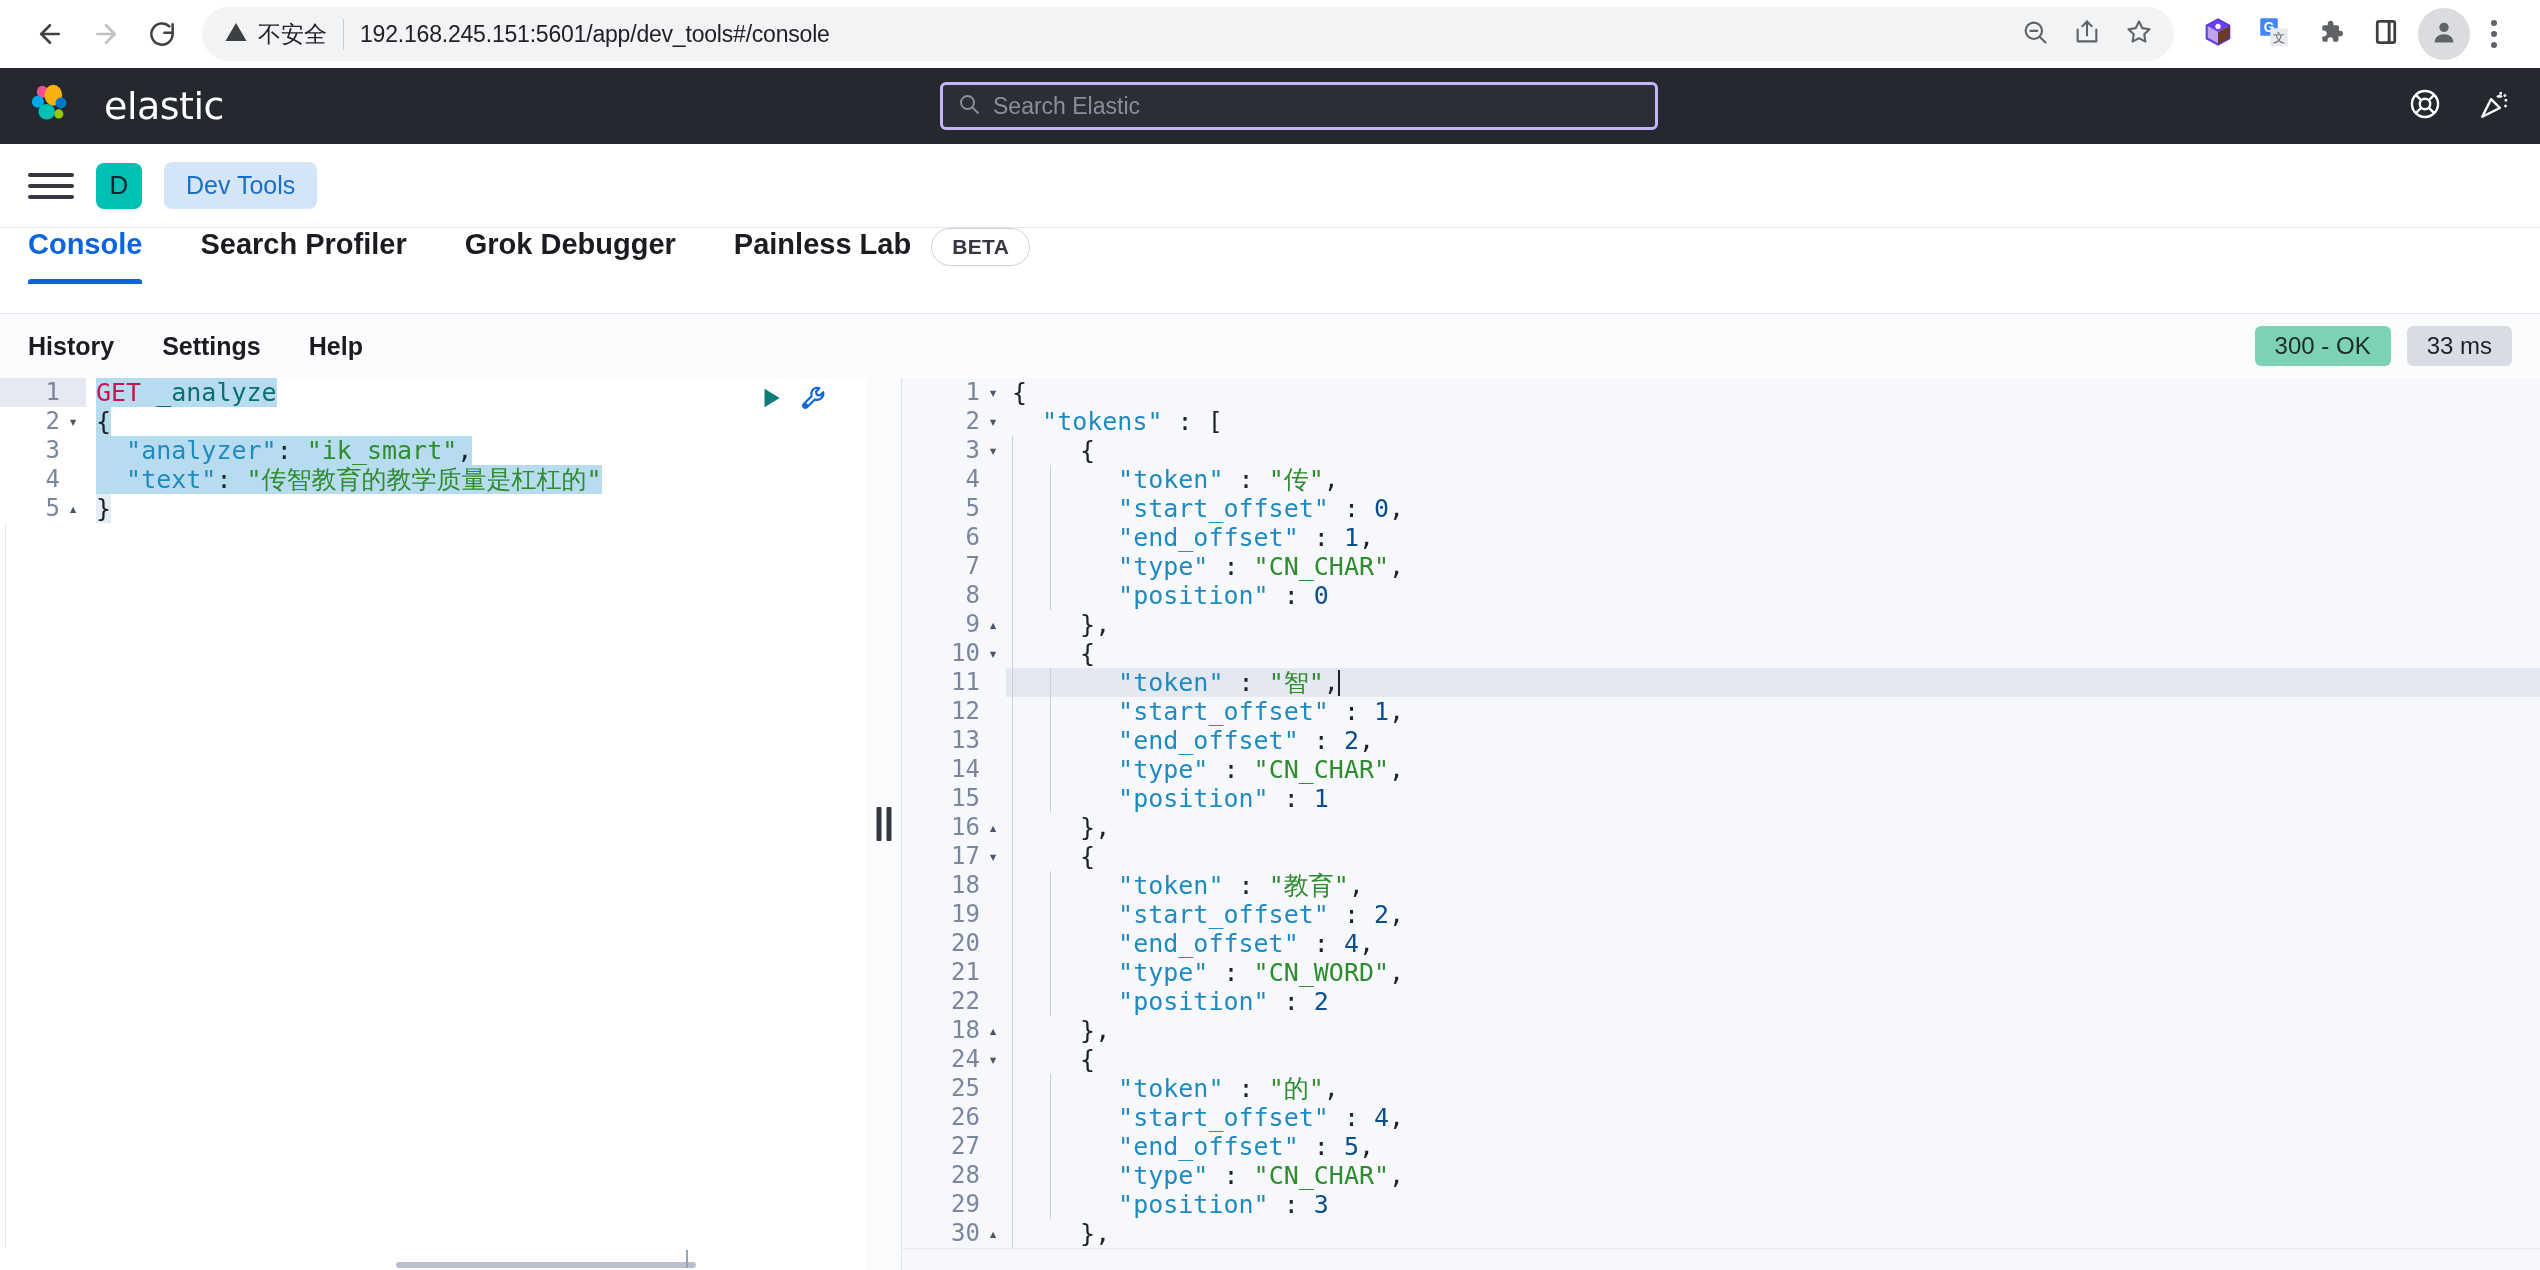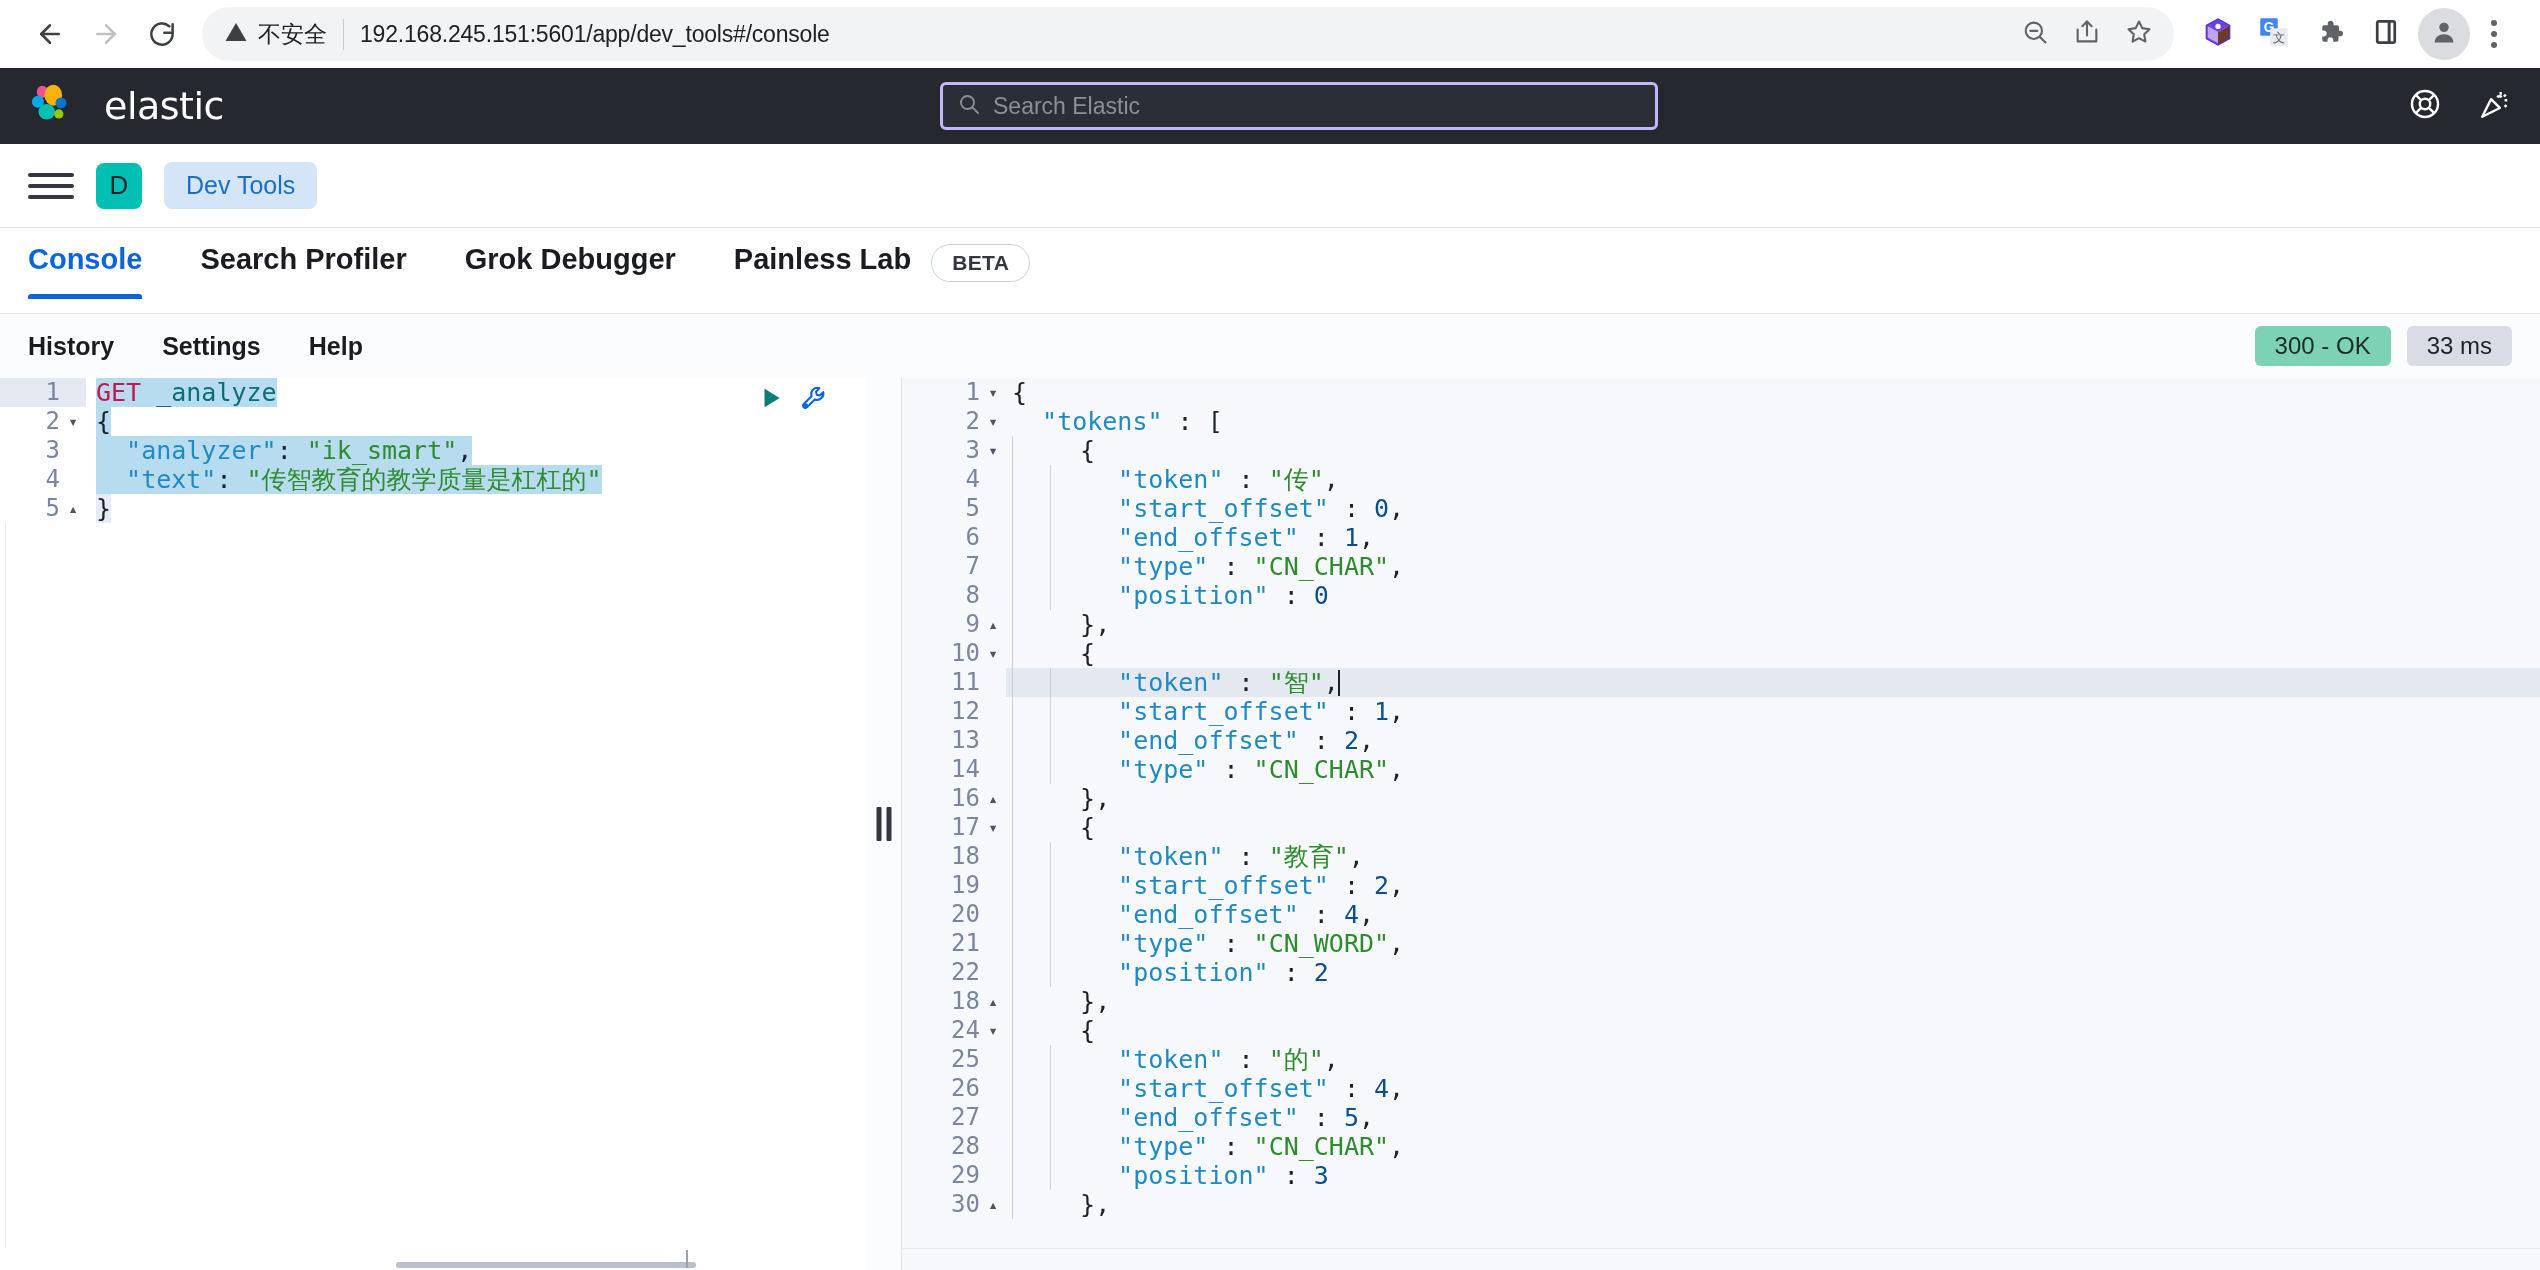--- a/index.html
+++ b/index.html
@@ -142,21 +142,21 @@
     font-size: 25px;
     font-weight: 400;
   }
 
   
   .tabs-bar {
     height: 86px;
     background: #ffffff;
     border-bottom: 1px solid #e3e6ec;
     display: flex;
-    align-items: center;
+    align-items: flex-start;
     padding: 0 28px;
     gap: 0;
   }
   .tab {
     font-size: 29px;
     font-weight: 700;
     color: #1a1c21;
     padding: 0 0 22px 0;
     margin-right: 58px;
     position: relative;
@@ -572,20 +572,21 @@
         <div class="row"><div class="gutter res-gutter"><span class="num">5</span><span class="fold blank">▾</span></div><div class="res-line"><span class="indent-guides"><span class="ig"></span><span class="ig"></span></span><span><span class="k-punc">  </span><span class="k-key">"start_offset"</span><span class="k-punc"> : </span><span class="k-num">0</span><span class="k-punc">,</span></span></div></div>
         <div class="row"><div class="gutter res-gutter"><span class="num">6</span><span class="fold blank">▾</span></div><div class="res-line"><span class="indent-guides"><span class="ig"></span><span class="ig"></span></span><span><span class="k-punc">  </span><span class="k-key">"end_offset"</span><span class="k-punc"> : </span><span class="k-num">1</span><span class="k-punc">,</span></span></div></div>
         <div class="row"><div class="gutter res-gutter"><span class="num">7</span><span class="fold blank">▾</span></div><div class="res-line"><span class="indent-guides"><span class="ig"></span><span class="ig"></span></span><span><span class="k-punc">  </span><span class="k-key">"type"</span><span class="k-punc"> : </span><span class="k-str">"CN_CHAR"</span><span class="k-punc">,</span></span></div></div>
         <div class="row"><div class="gutter res-gutter"><span class="num">8</span><span class="fold blank">▾</span></div><div class="res-line"><span class="indent-guides"><span class="ig"></span><span class="ig"></span></span><span><span class="k-punc">  </span><span class="k-key">"position"</span><span class="k-punc"> : </span><span class="k-num">0</span></span></div></div>
         <div class="row"><div class="gutter res-gutter"><span class="num">9</span><span class="fold">▴</span></div><div class="res-line"><span class="indent-guides"><span class="ig"></span></span><span><span class="k-punc">  </span><span class="k-brace">},</span></span></div></div>
         <div class="row"><div class="gutter res-gutter"><span class="num">10</span><span class="fold">▾</span></div><div class="res-line"><span class="indent-guides"><span class="ig"></span></span><span><span class="k-punc">  </span><span class="k-brace">{</span></span></div></div>
         <div class="row cur-res"><div class="gutter res-gutter"><span class="num">11</span><span class="fold blank">▾</span></div><div class="res-line"><span class="indent-guides"><span class="ig"></span><span class="ig"></span></span><span><span class="k-punc">  </span><span class="k-key">"token"</span><span class="k-punc"> : </span><span class="k-cjk">"智"</span><span class="k-punc">,</span></span><span class="caret"></span></div></div>
         <div class="row"><div class="gutter res-gutter"><span class="num">12</span><span class="fold blank">▾</span></div><div class="res-line"><span class="indent-guides"><span class="ig"></span><span class="ig"></span></span><span><span class="k-punc">  </span><span class="k-key">"start_offset"</span><span class="k-punc"> : </span><span class="k-num">1</span><span class="k-punc">,</span></span></div></div>
         <div class="row"><div class="gutter res-gutter"><span class="num">13</span><span class="fold blank">▾</span></div><div class="res-line"><span class="indent-guides"><span class="ig"></span><span class="ig"></span></span><span><span class="k-punc">  </span><span class="k-key">"end_offset"</span><span class="k-punc"> : </span><span class="k-num">2</span><span class="k-punc">,</span></span></div></div>
         <div class="row"><div class="gutter res-gutter"><span class="num">14</span><span class="fold blank">▾</span></div><div class="res-line"><span class="indent-guides"><span class="ig"></span><span class="ig"></span></span><span><span class="k-punc">  </span><span class="k-key">"type"</span><span class="k-punc"> : </span><span class="k-str">"CN_CHAR"</span><span class="k-punc">,</span></span></div></div>
+        <div class="row"><div class="gutter res-gutter"><span class="num">15</span><span class="fold blank">▾</span></div><div class="res-line"><span class="indent-guides"><span class="ig"></span><span class="ig"></span></span><span><span class="k-punc">  </span><span class="k-key">"position"</span><span class="k-punc"> : </span><span class="k-num">1</span></span></div></div>
         <div class="row"><div class="gutter res-gutter"><span class="num">16</span><span class="fold">▴</span></div><div class="res-line"><span class="indent-guides"><span class="ig"></span></span><span><span class="k-punc">  </span><span class="k-brace">},</span></span></div></div>
         <div class="row"><div class="gutter res-gutter"><span class="num">17</span><span class="fold">▾</span></div><div class="res-line"><span class="indent-guides"><span class="ig"></span></span><span><span class="k-punc">  </span><span class="k-brace">{</span></span></div></div>
         <div class="row"><div class="gutter res-gutter"><span class="num">18</span><span class="fold blank">▾</span></div><div class="res-line"><span class="indent-guides"><span class="ig"></span><span class="ig"></span></span><span><span class="k-punc">  </span><span class="k-key">"token"</span><span class="k-punc"> : </span><span class="k-cjk">"教育"</span><span class="k-punc">,</span></span></div></div>
         <div class="row"><div class="gutter res-gutter"><span class="num">19</span><span class="fold blank">▾</span></div><div class="res-line"><span class="indent-guides"><span class="ig"></span><span class="ig"></span></span><span><span class="k-punc">  </span><span class="k-key">"start_offset"</span><span class="k-punc"> : </span><span class="k-num">2</span><span class="k-punc">,</span></span></div></div>
         <div class="row"><div class="gutter res-gutter"><span class="num">20</span><span class="fold blank">▾</span></div><div class="res-line"><span class="indent-guides"><span class="ig"></span><span class="ig"></span></span><span><span class="k-punc">  </span><span class="k-key">"end_offset"</span><span class="k-punc"> : </span><span class="k-num">4</span><span class="k-punc">,</span></span></div></div>
         <div class="row"><div class="gutter res-gutter"><span class="num">21</span><span class="fold blank">▾</span></div><div class="res-line"><span class="indent-guides"><span class="ig"></span><span class="ig"></span></span><span><span class="k-punc">  </span><span class="k-key">"type"</span><span class="k-punc"> : </span><span class="k-str">"CN_WORD"</span><span class="k-punc">,</span></span></div></div>
         <div class="row"><div class="gutter res-gutter"><span class="num">22</span><span class="fold blank">▾</span></div><div class="res-line"><span class="indent-guides"><span class="ig"></span><span class="ig"></span></span><span><span class="k-punc">  </span><span class="k-key">"position"</span><span class="k-punc"> : </span><span class="k-num">2</span></span></div></div>
         <div class="row"><div class="gutter res-gutter"><span class="num">18</span><span class="fold">▴</span></div><div class="res-line"><span class="indent-guides"><span class="ig"></span></span><span><span class="k-punc">  </span><span class="k-brace">},</span></span></div></div>
         <div class="row"><div class="gutter res-gutter"><span class="num">24</span><span class="fold">▾</span></div><div class="res-line"><span class="indent-guides"><span class="ig"></span></span><span><span class="k-punc">  </span><span class="k-brace">{</span></span></div></div>
         <div class="row"><div class="gutter res-gutter"><span class="num">25</span><span class="fold blank">▾</span></div><div class="res-line"><span class="indent-guides"><span class="ig"></span><span class="ig"></span></span><span><span class="k-punc">  </span><span class="k-key">"token"</span><span class="k-punc"> : </span><span class="k-cjk">"的"</span><span class="k-punc">,</span></span></div></div>

